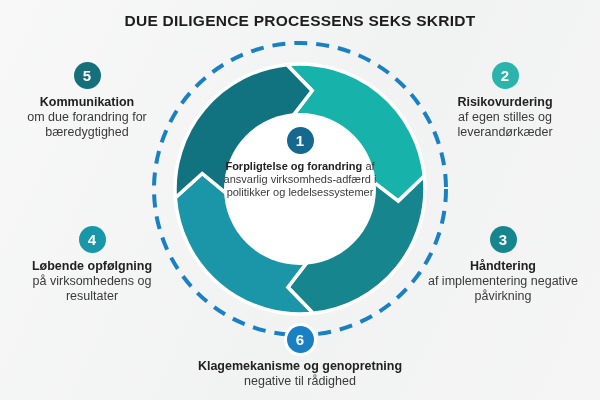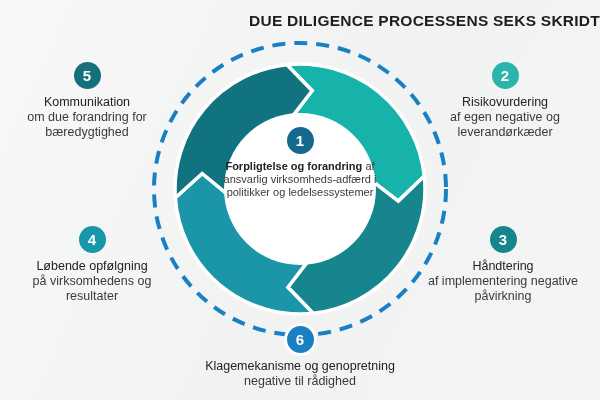--- a/index.html
+++ b/index.html
@@ -6,21 +6,21 @@
   .stage{
     position:relative;
     width:600px;height:400px;
     overflow:hidden;
     background:linear-gradient(115deg,#f8f8f8 0%,#f1f2f2 55%,#f5f5f5 100%);
     font-family:"Liberation Sans", sans-serif;
     color:#333;
   }
   .title{
     position:absolute;top:12px;left:0;width:100%;
-    text-align:right;
+    text-align:center;
     font-size:15.5px;font-weight:700;letter-spacing:.25px;
     color:#1d1d1d;margin:0;
   }
   svg.cycle{position:absolute;left:0;top:0;}
   .step{
     position:absolute;
     display:flex;flex-direction:column;align-items:center;
     text-align:center;
   }
   .s1{left:215px;top:127px;width:170px;}
@@ -30,21 +30,21 @@
   .s5{left:8px;top:62px;width:158px;}
   .s6{left:150px;top:326px;width:300px;}
   .badge{
     width:27px;height:27px;border-radius:50%;
     display:flex;align-items:center;justify-content:center;
     color:#fff;font-size:15px;font-weight:700;
     margin-bottom:6px;flex:0 0 auto;
   }
   .halo{box-shadow:0 0 0 3px #fff;}
   .lbl{font-size:12.5px;line-height:1.18;color:#3a3a3a;}
-  .lbl .b{display:block;font-weight:400;color:#222;}
+  .lbl .b{display:block;font-weight:700;color:#222;}
   .ctext{font-size:11px;line-height:1.2;color:#3a3a3a;}
   .ctext .bc{font-weight:700;color:#222;}
 </style>
 </head>
 <body>
 
 <div class="stage">
 
   <h1 class="title">DUE DILIGENCE PROCESSENS SEKS SKRIDT</h1>
 
@@ -62,21 +62,21 @@
     <div class="ctext">
       <span class="bc">Forpligtelse og forandring</span>
       <span>af ansvarlig virksomheds-adfærd i politikker og ledelsessystemer</span>
     </div>
   </div>
 
   <div class="step s2">
     <div class="badge" style="background-color: rgb(42, 180, 171);">2</div>
     <div class="lbl">
       <span class="b">Risikovurdering</span>
-      <span>af egen negative og leverandørkæder</span>
+      <span>af egen stilles og leverandørkæder</span>
     </div>
   </div>
 
   <div class="step s3">
     <div class="badge" style="background-color: rgb(23, 133, 142);">3</div>
     <div class="lbl">
       <span class="b">Håndtering</span>
       <span>af implementering negative påvirkning</span>
     </div>
   </div>

